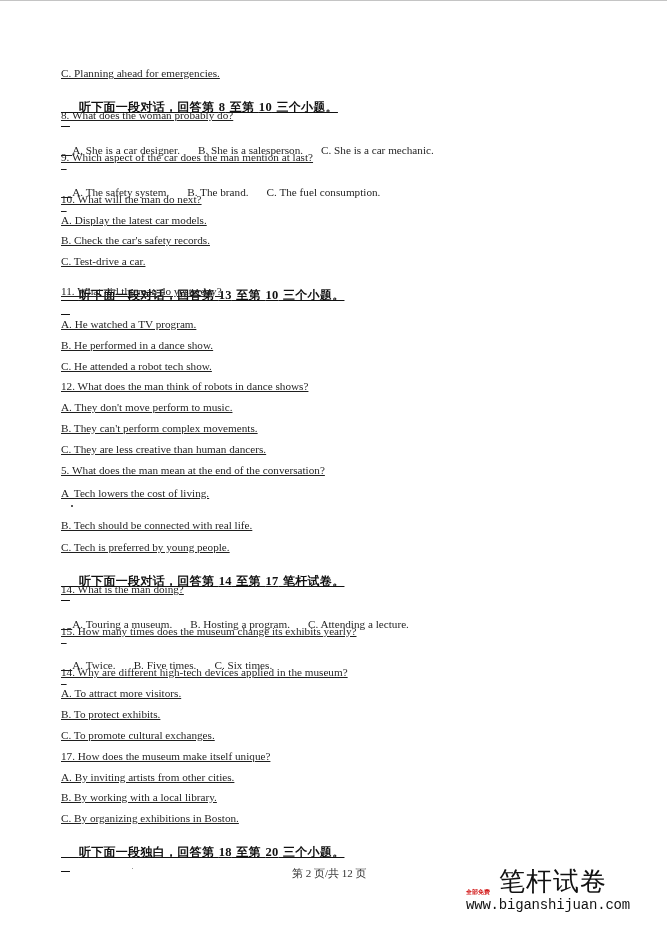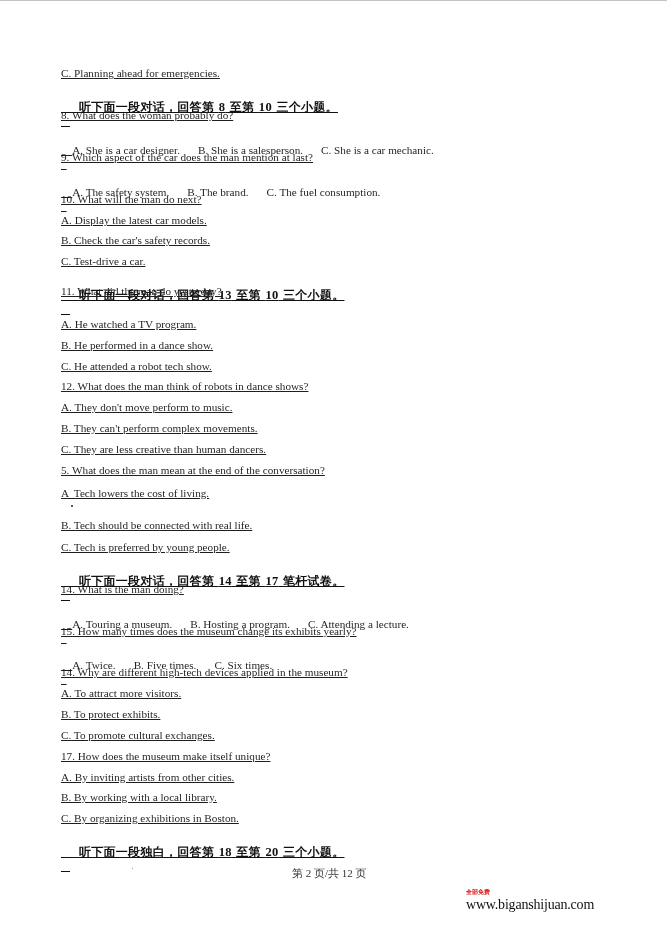--- a/index.html
+++ b/index.html
@@ -82,21 +82,21 @@
       position: absolute;
       left: 0px; top: 22px;
       font-family: "DejaVu Sans", sans-serif;
       font-size: 6px;
       color: #d42020;
       font-weight: bold;
     }
     .logo-url {
       position: absolute;
       left: 0px; top: 31px;
-      font-family: Liberation Serif, serif;
+      font-family: Liberation Mono, monospace;
       font-size: 14px;
       color: #111;
       letter-spacing: -0.2px;
     }
   </style>
 </head>
 <body>
 
 <div class="top-rule"></div>
 
@@ -157,15 +157,16 @@
   <div class="line heading" style="top:831px">
     <span>听下面一段独白，回答第 </span><span class="num">18</span><span> 至第 </span><span class="num">20</span><span> 三个小题。</span>
   </div>
 </div>
 
 <div class="stray-dot2"></div>
 
 <div class="footer-page">第 2 页/共 12 页</div>
 
 <div class="logo">
+  <div class="logo-cn">笔杆试卷</div>
   <div class="logo-badge">全部免费</div>
   <div class="logo-url">www.biganshijuan.com</div>
 </div>
 
 </body></html>

